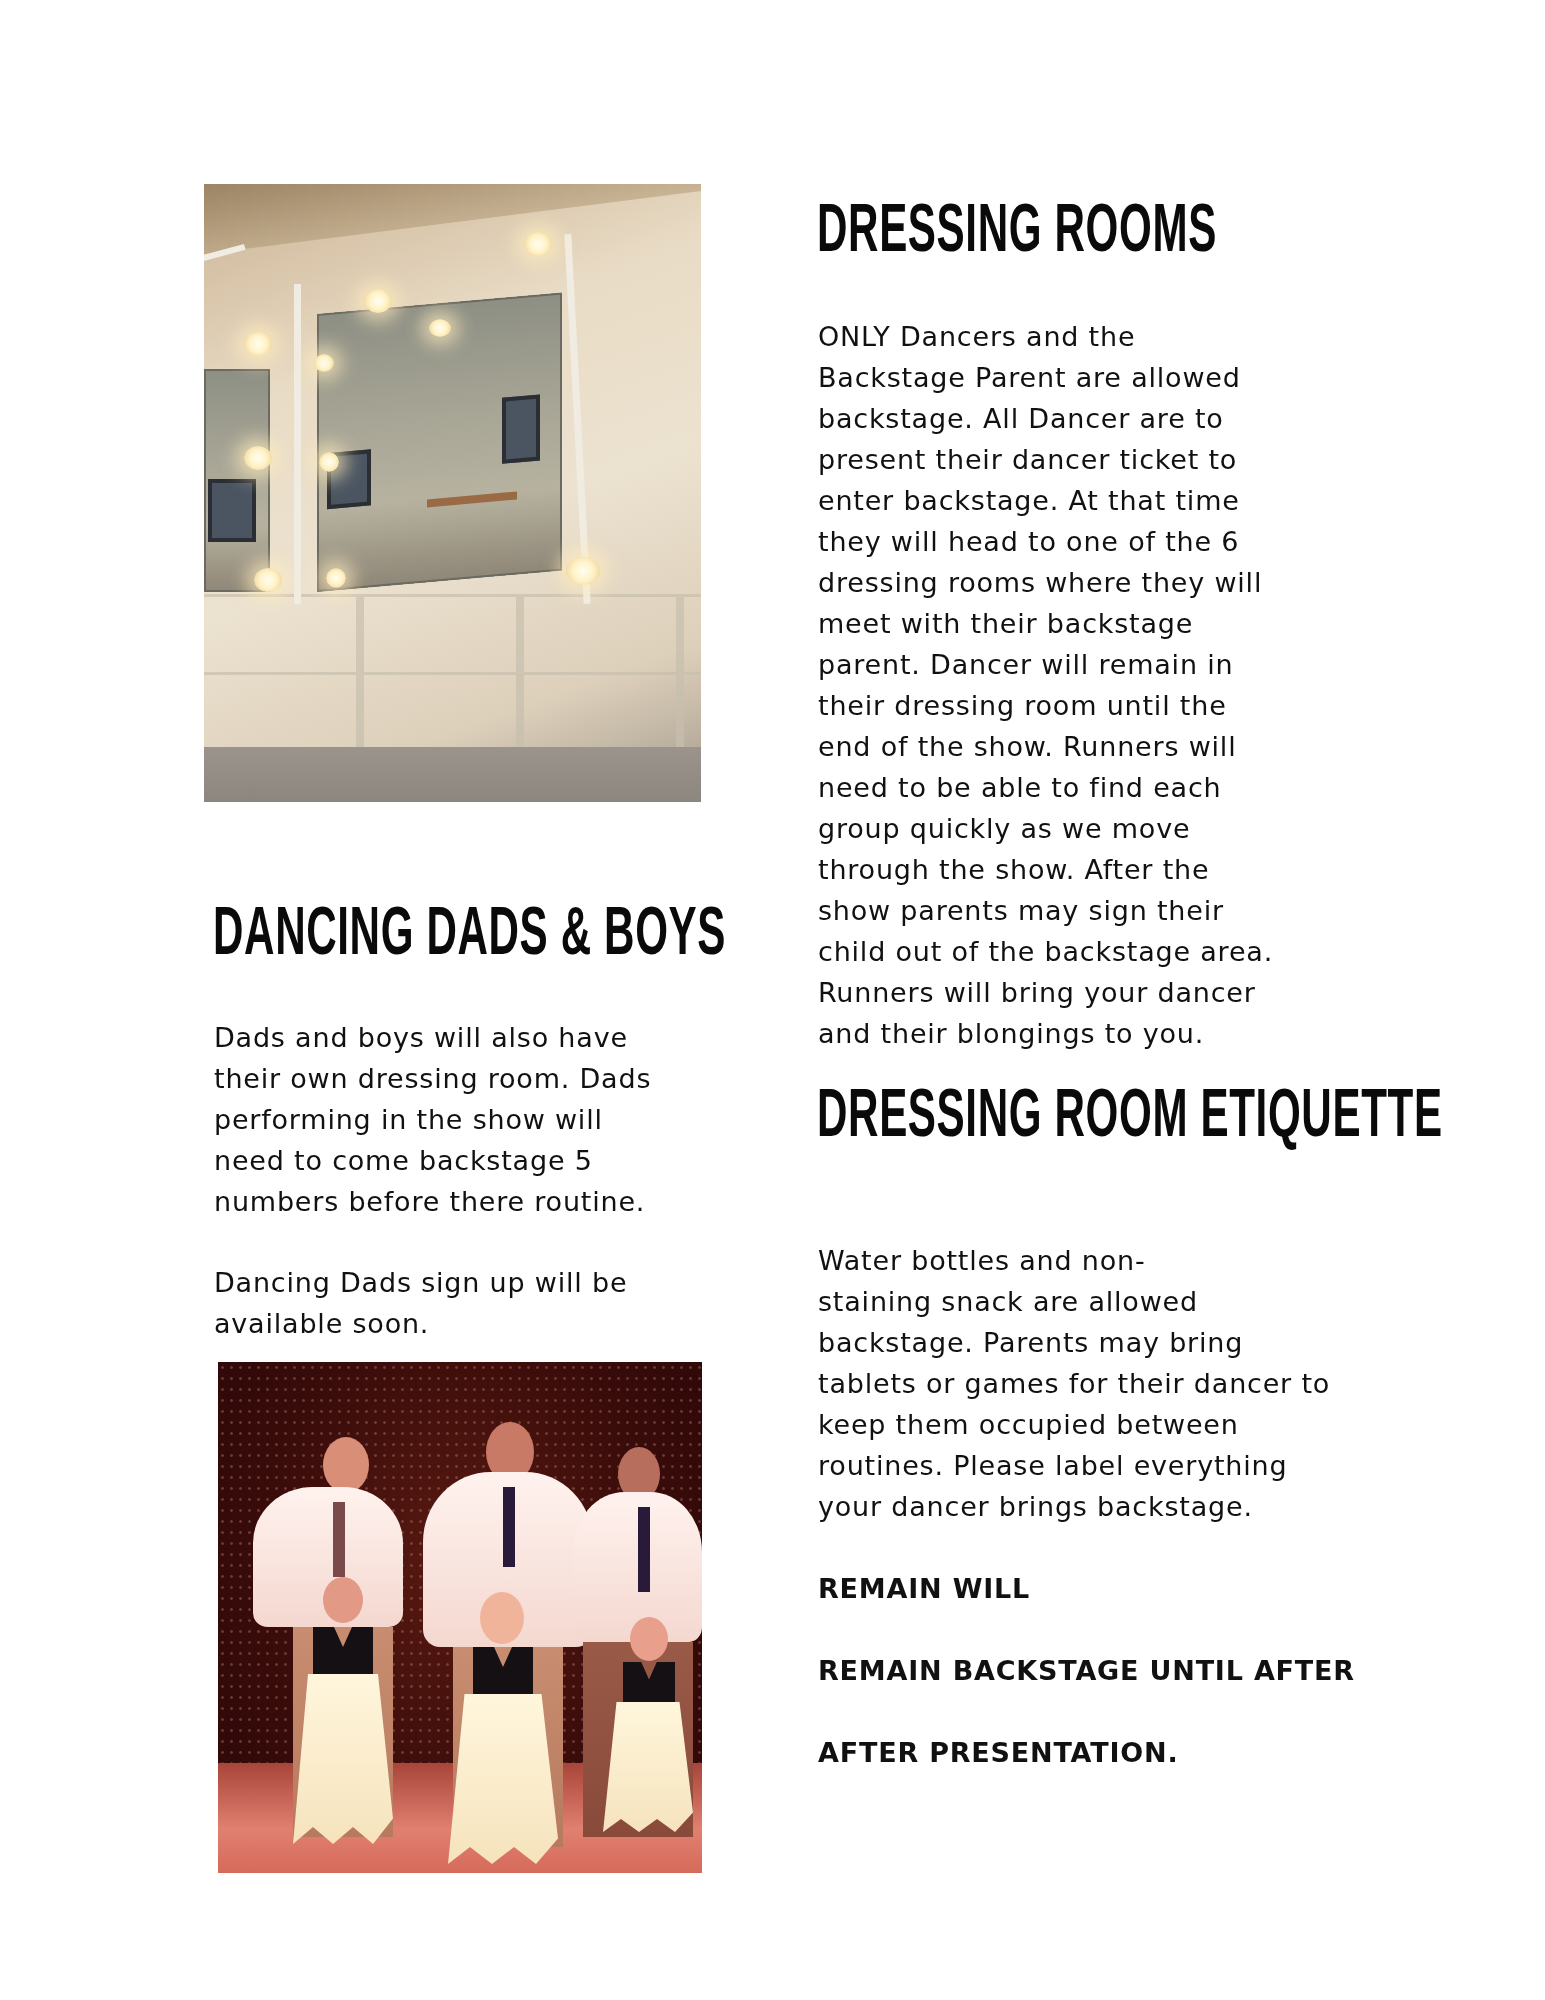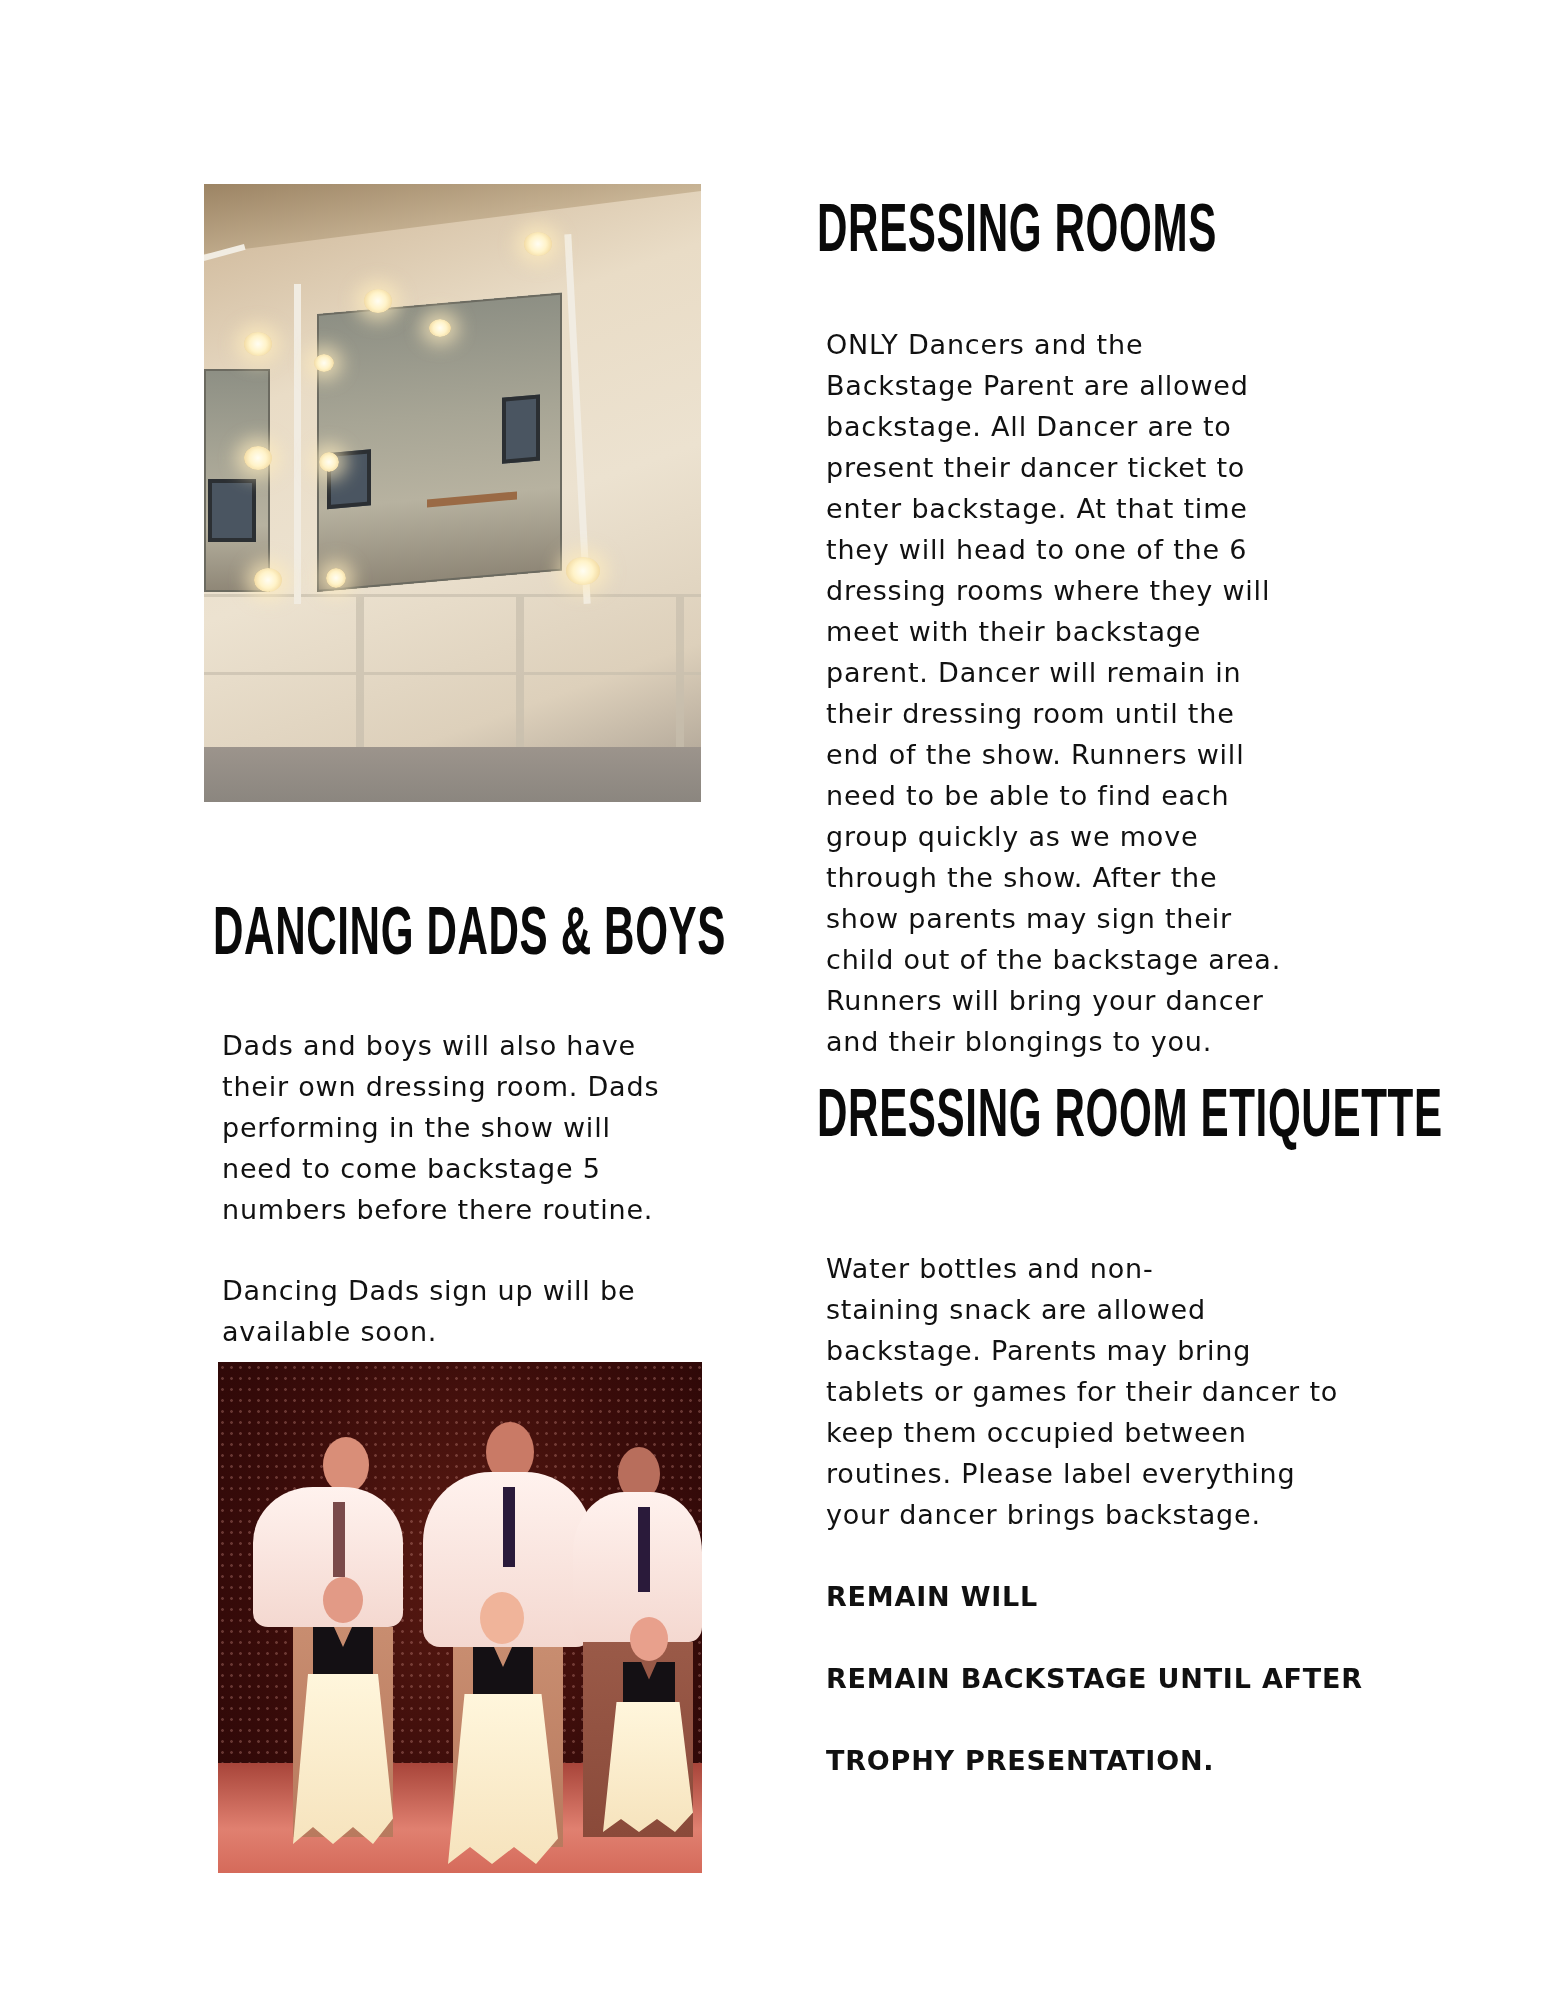--- a/index.html
+++ b/index.html
@@ -8,21 +8,21 @@
 
   .heading {
     position:absolute; margin:0;
     font-family:"Liberation Sans Narrow","Liberation Sans", sans-serif;
     font-weight:bold; color:#0a0a0a;
     font-size:68px; line-height:1; letter-spacing:1px;
     transform-origin:0 0; transform:scaleX(0.62);
     white-space:nowrap;
   }
   .body-text {
-    position:absolute; margin:8px;
+    position:absolute; margin:0;
     font-family:"DejaVu Sans", sans-serif;
     font-size:27px; line-height:41px; letter-spacing:0.8px;
     color:#111111; white-space:pre-line;
   }
   .body-text .strong { font-weight:bold; display:block; }
 
   .photo { position:absolute; overflow:hidden; }
 
   
   #photo-mirrors { left:204px; top:184px; width:497px; height:618px;
@@ -161,14 +161,14 @@
 <div class="body-text" style="left:818px;top:1199px;width:600px;">
   <span style="display:block;">Water bottles and non-
 staining snack are allowed
 backstage. Parents may bring
 tablets or games for their dancer to
 keep them occupied between
 routines. Please label everything
 your dancer brings backstage.</span>
   <span class="strong">REMAIN WILL</span>
   <span class="strong">REMAIN BACKSTAGE UNTIL AFTER</span>
-  <span class="strong">TROPHY PRESENTATION.</span>
+  <span class="strong">AFTER PRESENTATION.</span>
 </div>
 
 </body></html>

